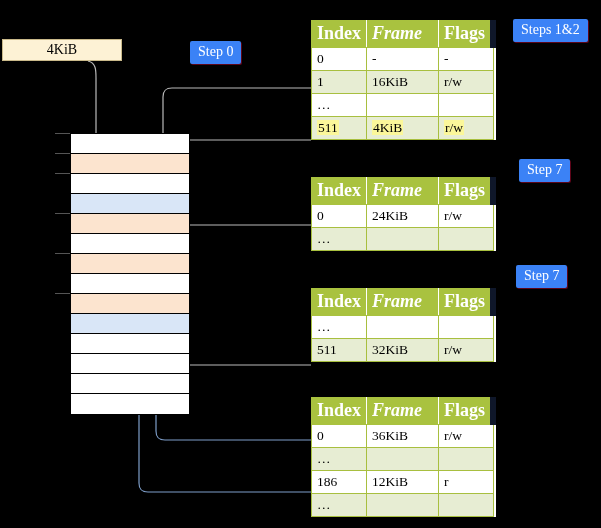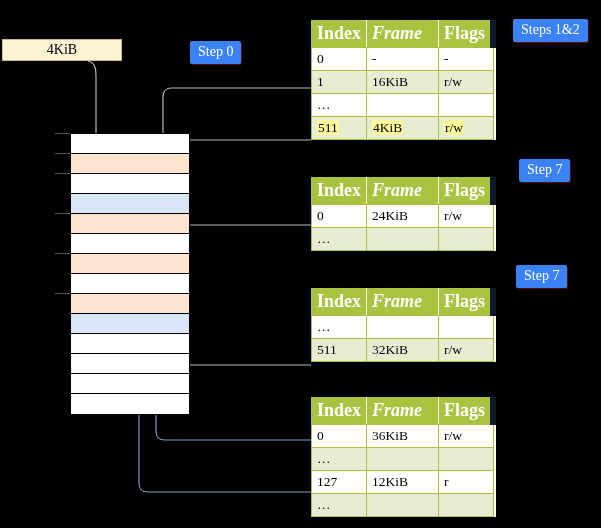--- a/index.html
+++ b/index.html
@@ -253,21 +253,21 @@
             <td class="c-index">0</td>
             <td class="c-frame">36KiB</td>
             <td class="c-flags">r/w</td>
           </tr>
           <tr class="alt">
             <td class="c-index">…</td>
             <td class="c-frame"></td>
             <td class="c-flags"></td>
           </tr>
           <tr class="plain">
-            <td class="c-index">127</td>
+            <td class="c-index">186</td>
             <td class="c-frame">12KiB</td>
             <td class="c-flags">r</td>
           </tr>
           <tr class="alt">
             <td class="c-index">…</td>
             <td class="c-frame"></td>
             <td class="c-flags"></td>
           </tr>
         </tbody>
       </table>

